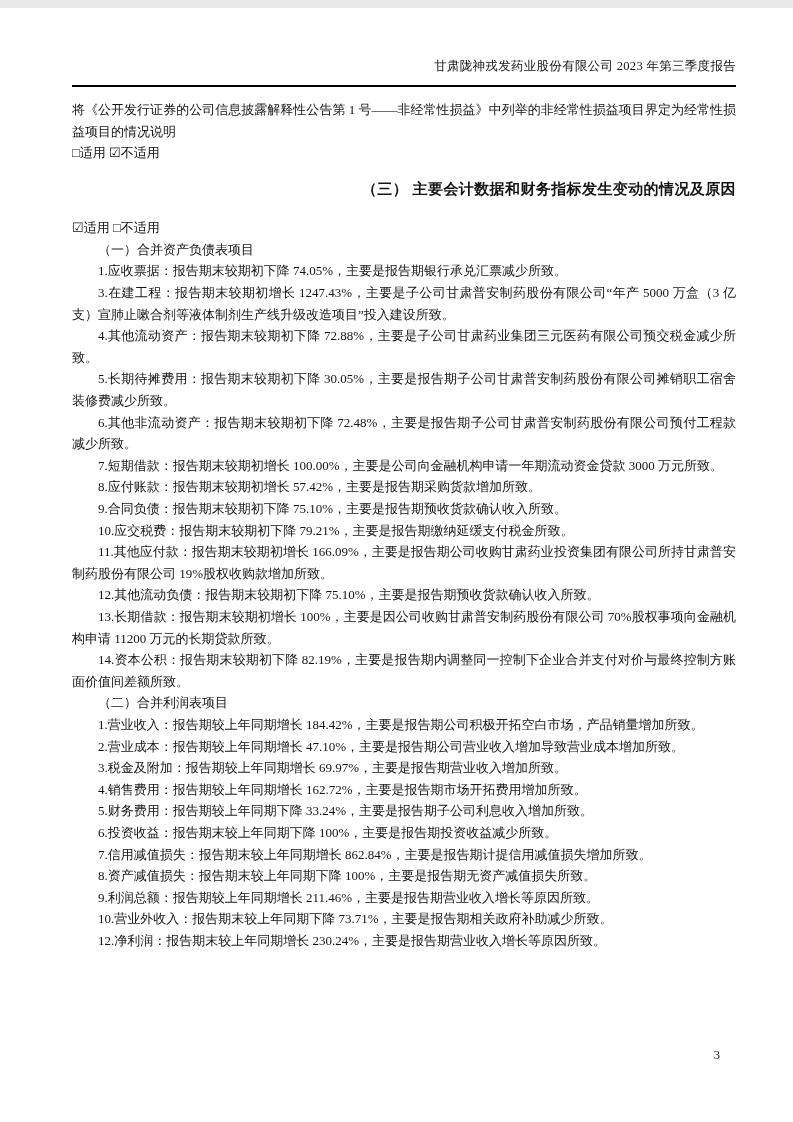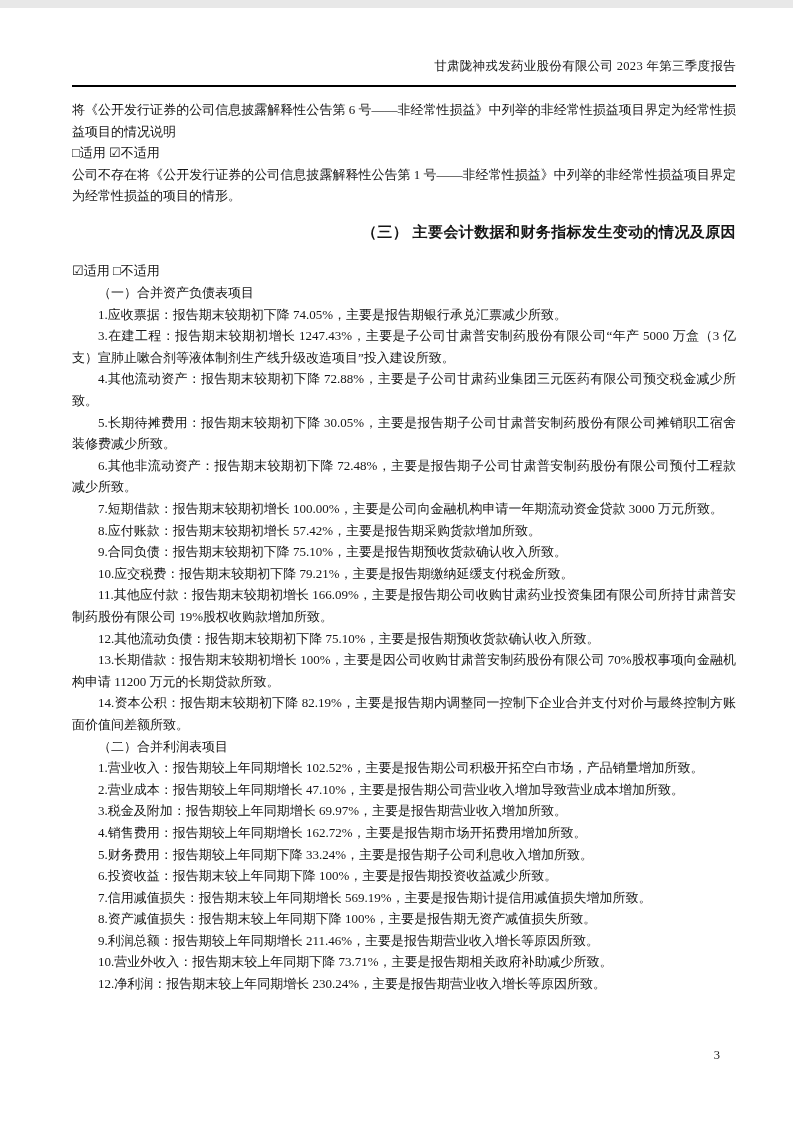--- a/index.html
+++ b/index.html
@@ -62,50 +62,49 @@
 <body>
 
 <div class="page">
 
   <div class="header">
     <span>甘肃陇神戎发药业股份有限公司 2023 年第三季度报告</span>
   </div>
   <div class="header-rule"></div>
 
   <div class="content">
-    <p class="para">将《公开发行证券的公司信息披露解释性公告第 6 号——非经常性损益》中列举的非经常性损益项目界定为经常性损益项目的情况说明</p>
+    <p class="para">将《公开发行证券的公司信息披露解释性公告第 1 号——非经常性损益》中列举的非经常性损益项目界定为经常性损益项目的情况说明</p>
     <p class="para applicability">□适用 ☑不适用</p>
-    <p class="para">公司不存在将《公开发行证券的公司信息披露解释性公告第 1 号——非经常性损益》中列举的非经常性损益项目界定为经常性损益的项目的情形。</p>
 
     <h2 class="heading">（三） 主要会计数据和财务指标发生变动的情况及原因</h2>
     <p class="para applicability">☑适用 □不适用</p>
 
     <div id="subsections">
         <p class="para indent">（一）合并资产负债表项目</p>
         <p class="para indent">1.应收票据：报告期末较期初下降 74.05%，主要是报告期银行承兑汇票减少所致。</p>
         <p class="para indent">3.在建工程：报告期末较期初增长 1247.43%，主要是子公司甘肃普安制药股份有限公司“年产 5000 万盒（3 亿支）宣肺止嗽合剂等液体制剂生产线升级改造项目”投入建设所致。</p>
         <p class="para indent">4.其他流动资产：报告期末较期初下降 72.88%，主要是子公司甘肃药业集团三元医药有限公司预交税金减少所致。</p>
         <p class="para indent">5.长期待摊费用：报告期末较期初下降 30.05%，主要是报告期子公司甘肃普安制药股份有限公司摊销职工宿舍装修费减少所致。</p>
         <p class="para indent">6.其他非流动资产：报告期末较期初下降 72.48%，主要是报告期子公司甘肃普安制药股份有限公司预付工程款减少所致。</p>
         <p class="para indent">7.短期借款：报告期末较期初增长 100.00%，主要是公司向金融机构申请一年期流动资金贷款 3000 万元所致。</p>
         <p class="para indent">8.应付账款：报告期末较期初增长 57.42%，主要是报告期采购货款增加所致。</p>
         <p class="para indent">9.合同负债：报告期末较期初下降 75.10%，主要是报告期预收货款确认收入所致。</p>
         <p class="para indent">10.应交税费：报告期末较期初下降 79.21%，主要是报告期缴纳延缓支付税金所致。</p>
         <p class="para indent">11.其他应付款：报告期末较期初增长 166.09%，主要是报告期公司收购甘肃药业投资集团有限公司所持甘肃普安制药股份有限公司 19%股权收购款增加所致。</p>
         <p class="para indent">12.其他流动负债：报告期末较期初下降 75.10%，主要是报告期预收货款确认收入所致。</p>
         <p class="para indent">13.长期借款：报告期末较期初增长 100%，主要是因公司收购甘肃普安制药股份有限公司 70%股权事项向金融机构申请 11200 万元的长期贷款所致。</p>
         <p class="para indent">14.资本公积：报告期末较期初下降 82.19%，主要是报告期内调整同一控制下企业合并支付对价与最终控制方账面价值间差额所致。</p>
         <p class="para indent">（二）合并利润表项目</p>
-        <p class="para indent">1.营业收入：报告期较上年同期增长 102.52%，主要是报告期公司积极开拓空白市场，产品销量增加所致。</p>
+        <p class="para indent">1.营业收入：报告期较上年同期增长 184.42%，主要是报告期公司积极开拓空白市场，产品销量增加所致。</p>
         <p class="para indent">2.营业成本：报告期较上年同期增长 47.10%，主要是报告期公司营业收入增加导致营业成本增加所致。</p>
         <p class="para indent">3.税金及附加：报告期较上年同期增长 69.97%，主要是报告期营业收入增加所致。</p>
         <p class="para indent">4.销售费用：报告期较上年同期增长 162.72%，主要是报告期市场开拓费用增加所致。</p>
         <p class="para indent">5.财务费用：报告期较上年同期下降 33.24%，主要是报告期子公司利息收入增加所致。</p>
         <p class="para indent">6.投资收益：报告期末较上年同期下降 100%，主要是报告期投资收益减少所致。</p>
-        <p class="para indent">7.信用减值损失：报告期末较上年同期增长 569.19%，主要是报告期计提信用减值损失增加所致。</p>
+        <p class="para indent">7.信用减值损失：报告期末较上年同期增长 862.84%，主要是报告期计提信用减值损失增加所致。</p>
         <p class="para indent">8.资产减值损失：报告期末较上年同期下降 100%，主要是报告期无资产减值损失所致。</p>
         <p class="para indent">9.利润总额：报告期较上年同期增长 211.46%，主要是报告期营业收入增长等原因所致。</p>
         <p class="para indent">10.营业外收入：报告期末较上年同期下降 73.71%，主要是报告期相关政府补助减少所致。</p>
         <p class="para indent">12.净利润：报告期末较上年同期增长 230.24%，主要是报告期营业收入增长等原因所致。</p>
       </div>
   </div>
 
   <div class="footer">
     <span>3</span>
   </div>

